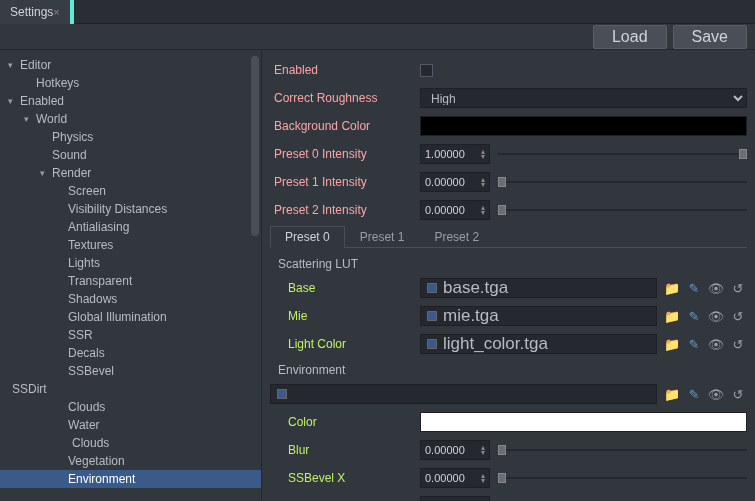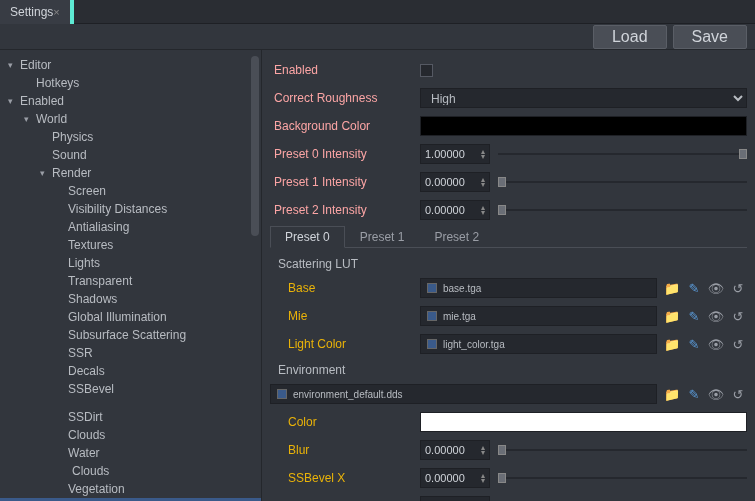--- a/index.html
+++ b/index.html
@@ -11,36 +11,36 @@
 .btn { background:#4a4e56; color:#d0d4da; border:1px solid #5a5e66; padding:2px 18px; font-size:16px; cursor:pointer; border-radius:2px; }
 .main { display:flex; height:451px; }
 .tree-panel { width:262px; background:#32363d; border-right:1px solid #24272c; overflow-y:auto; padding:6px 0; position:relative; }
 .scrollbar { position:absolute; right:2px; top:6px; width:8px; height:180px; background:#4a4e56; border-radius:4px; }
 .tree-item { padding:2px 4px 2px 0; color:#b8bcc2; cursor:pointer; white-space:nowrap; display:flex; align-items:center; height:18px; }
 .tree-item.selected { background:#3a5a8a; color:#fff; }
 .tree-item .exp { display:inline-block; width:10px; color:#9a9ea6; font-size:9px; margin-right:2px; }
 .props { flex:1; overflow-y:auto; padding:8px 8px 8px 8px; }
 .row { display:flex; align-items:center; height:24px; margin-bottom:4px; }
 .lbl { width:150px; color:#fca5a5; padding-left:4px; }
-.lbl.sub { padding-left:18px; color:#eab308; }
+.lbl.sub { padding-left:18px; color:#bef264; }
 .chk { width:13px; height:13px; background:#25282e; border:1px solid #555963; }
 .sel { flex:1; background:#25282e; border:1px solid #1e2025; color:#b8bcc2; padding:2px 6px; height:20px; font-size:12px; }
 .swatch { flex:1; height:20px; background:#000; border:1px solid #1e2025; }
 .swatch.white { background:#fff; }
 .numrow { display:flex; align-items:center; gap:8px; flex:1; }
 .num { width:70px; background:#25282e; border:1px solid #1e2025; color:#d0d4da; padding:2px 4px; height:20px; font-size:11px; display:flex; align-items:center; justify-content:space-between; }
 .spin { display:flex; flex-direction:column; line-height:5px; font-size:8px; color:#888; }
 .sld { flex:1; height:20px; position:relative; }
 .sld .track { position:absolute; top:9px; left:0; right:0; height:2px; background:#25282e; }
 .sld .thumb { position:absolute; top:5px; width:8px; height:10px; background:#6a6e76; border:1px solid #888; }
 .ptabs { display:flex; border-bottom:1px solid #4a4e56; margin:4px 0 6px 0; }
 .ptab { padding:3px 14px; color:#9a9ea6; cursor:pointer; border:1px solid transparent; border-bottom:none; }
 .ptab.active { border:1px solid #4a4e56; border-bottom:1px solid #32363d; margin-bottom:-1px; color:#d0d4da; background:#32363d; }
 .shead { color:#b8bcc2; padding:3px 8px; margin:2px 0; }
-.txt { flex:1; background:#25282e; border:1px solid #1e2025; color:#b8bcc2; padding:2px 6px; height:20px; font-size:10px; display:flex; align-items:center; gap:6px; }
+.txt { flex:1; background:#25282e; border:1px solid #1e2025; color:#b8bcc2; padding:2px 6px; height:20px; font-size:17px; display:flex; align-items:center; gap:6px; }
 .txt .ico { width:10px; height:10px; background:#3a5a8a; border:1px solid #666; }
 .acts { display:flex; gap:4px; margin-left:6px; }
 .actbtn { width:18px; height:18px; display:flex; align-items:center; justify-content:center; color:#9a9ea6; cursor:pointer; font-size:13px; }
 .actbtn.blue { color:#5a9ad8; }
 .props::-webkit-scrollbar,.tree-panel::-webkit-scrollbar{width:12px}
 .props::-webkit-scrollbar-track{background:#2a2d33}
 .props::-webkit-scrollbar-thumb{background:#4a4e56;border-radius:4px}
 </style>
 </head>
 <body>
@@ -114,35 +114,31 @@
       <div class="tree-item" style="padding-left: 56px;">
         <span class="exp"></span>
         <span>Shadows</span>
       </div>
       <div class="tree-item" style="padding-left: 56px;">
         <span class="exp"></span>
         <span>Global Illumination</span>
       </div>
       <div class="tree-item" style="padding-left: 56px;">
         <span class="exp"></span>
-        <span>Subsurface Scattering</span>
-      </div>
-      <div class="tree-item" style="padding-left: 56px;">
-        <span class="exp"></span>
         <span>SSR</span>
       </div>
       <div class="tree-item" style="padding-left: 56px;">
         <span class="exp"></span>
         <span>Decals</span>
       </div>
       <div class="tree-item" style="padding-left: 56px;">
         <span class="exp"></span>
         <span>SSBevel</span>
       </div>
-      <div class="tree-item" style="padding-left: 56px; margin-top: 10px;">
+      <div class="tree-item" style="">
         <span class="exp"></span>
         <span>SSDirt</span>
       </div>
       <div class="tree-item" style="padding-left: 56px;">
         <span class="exp"></span>
         <span>Clouds</span>
       </div>
       <div class="tree-item" style="padding-left: 56px;">
         <span class="exp"></span>
         <span>Water</span>
@@ -255,21 +251,20 @@
           <div class="actbtn ">📁</div>
           <div class="actbtn blue">✎</div>
           <div class="actbtn ">👁</div>
           <div class="actbtn ">↺</div>
         </div>
       </div>
       <div class="shead">Environment</div>
       <div class="row">
         <div class="txt">
           <span class="ico"></span>
-          <span>environment_default.dds</span>
         </div>
         <div class="acts">
           <div class="actbtn ">📁</div>
           <div class="actbtn blue">✎</div>
           <div class="actbtn ">👁</div>
           <div class="actbtn ">↺</div>
         </div>
       </div>
       <div class="row">
         <div class="lbl sub">Color</div>

